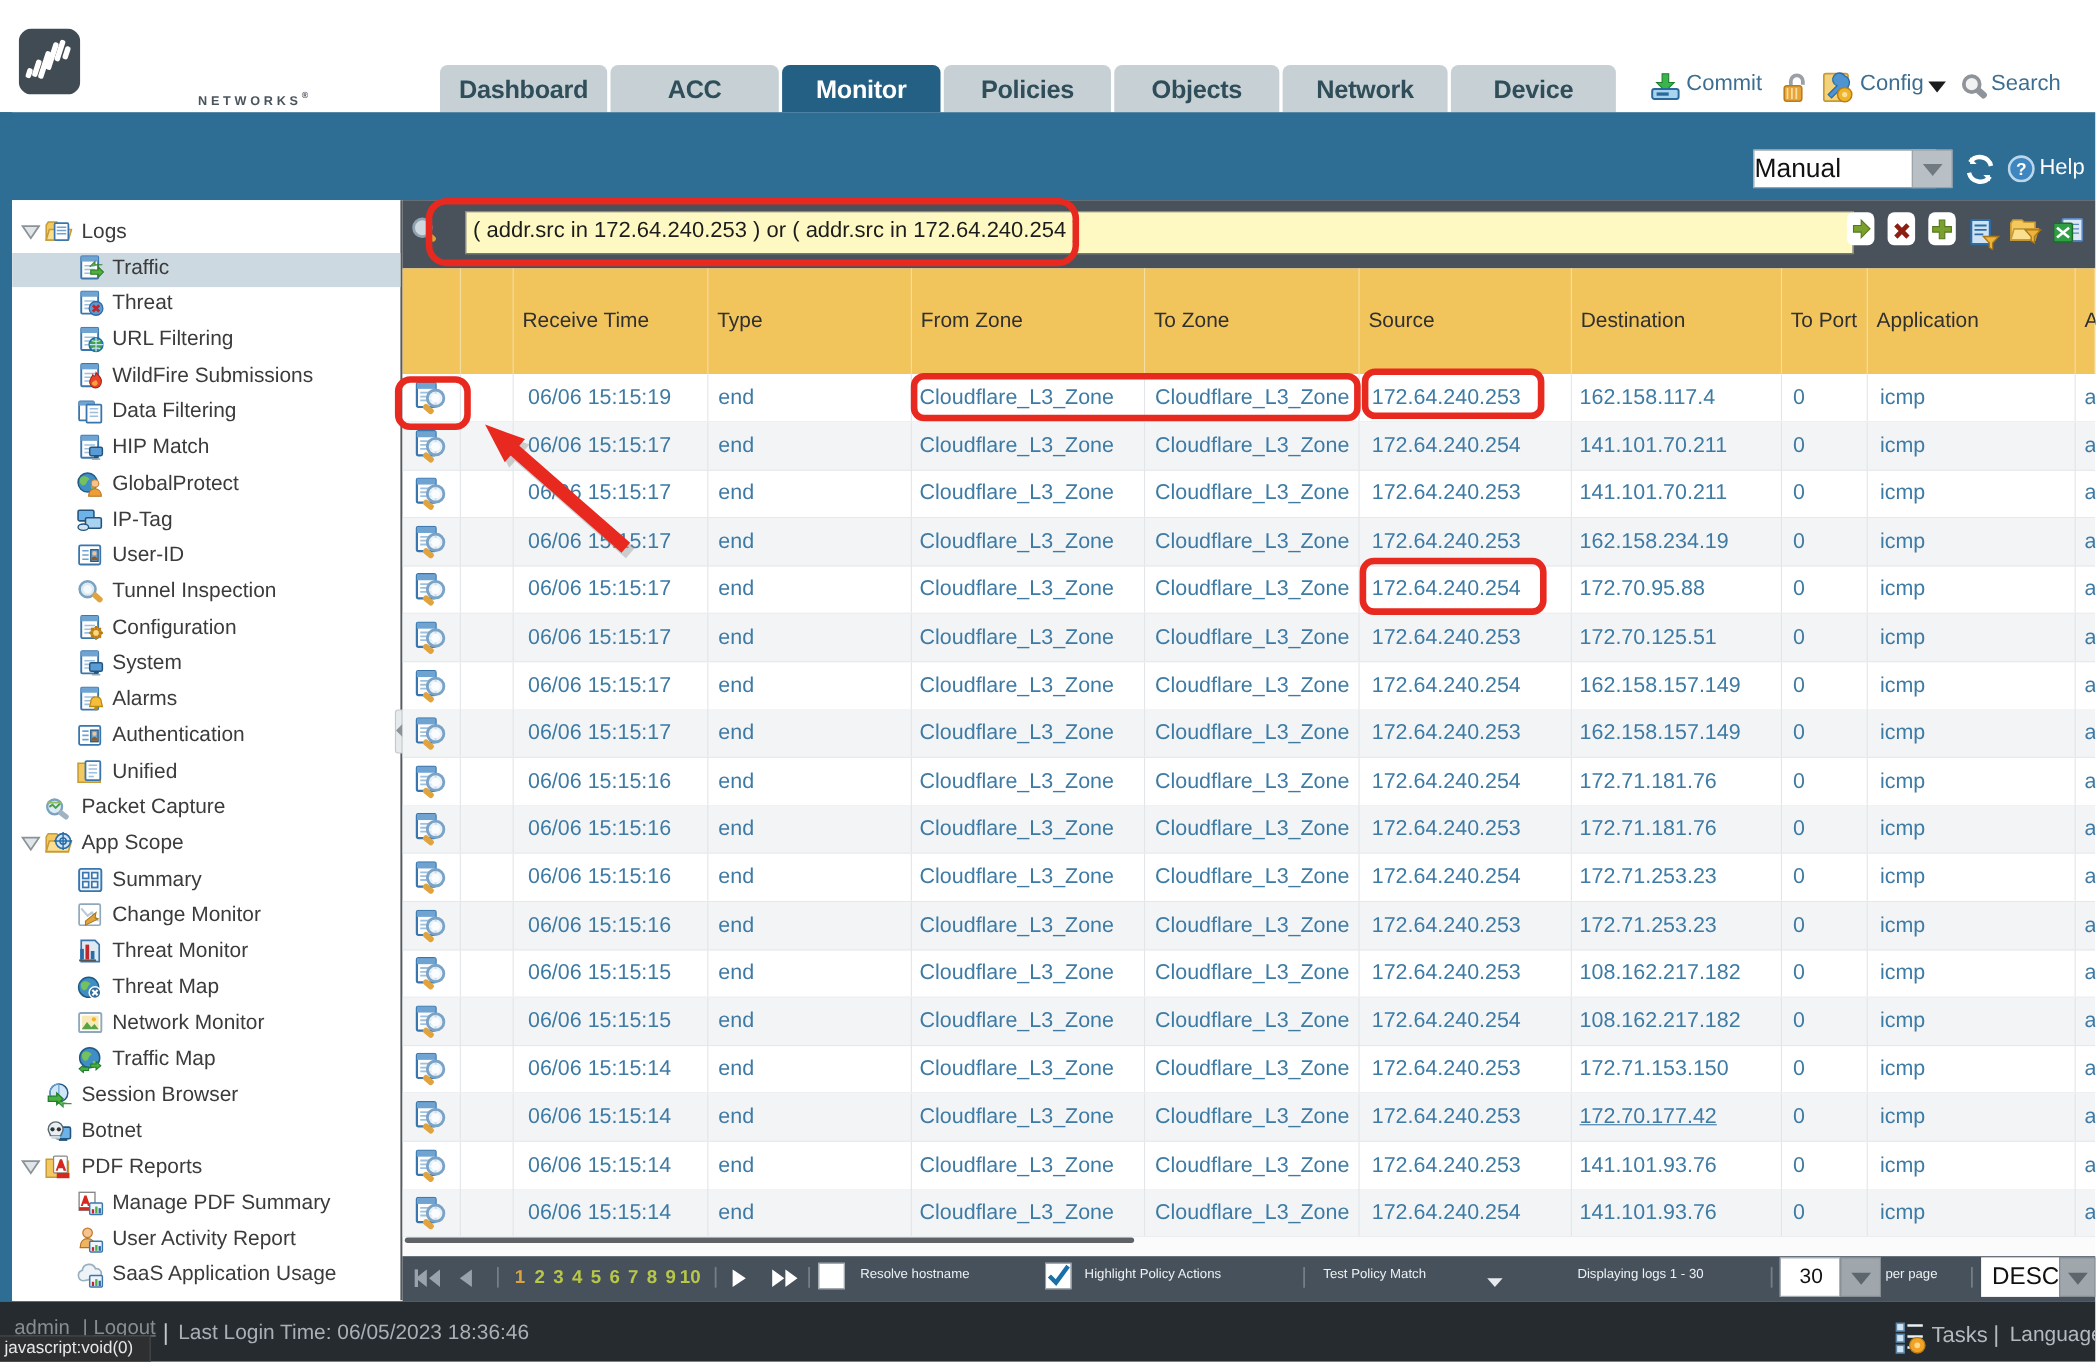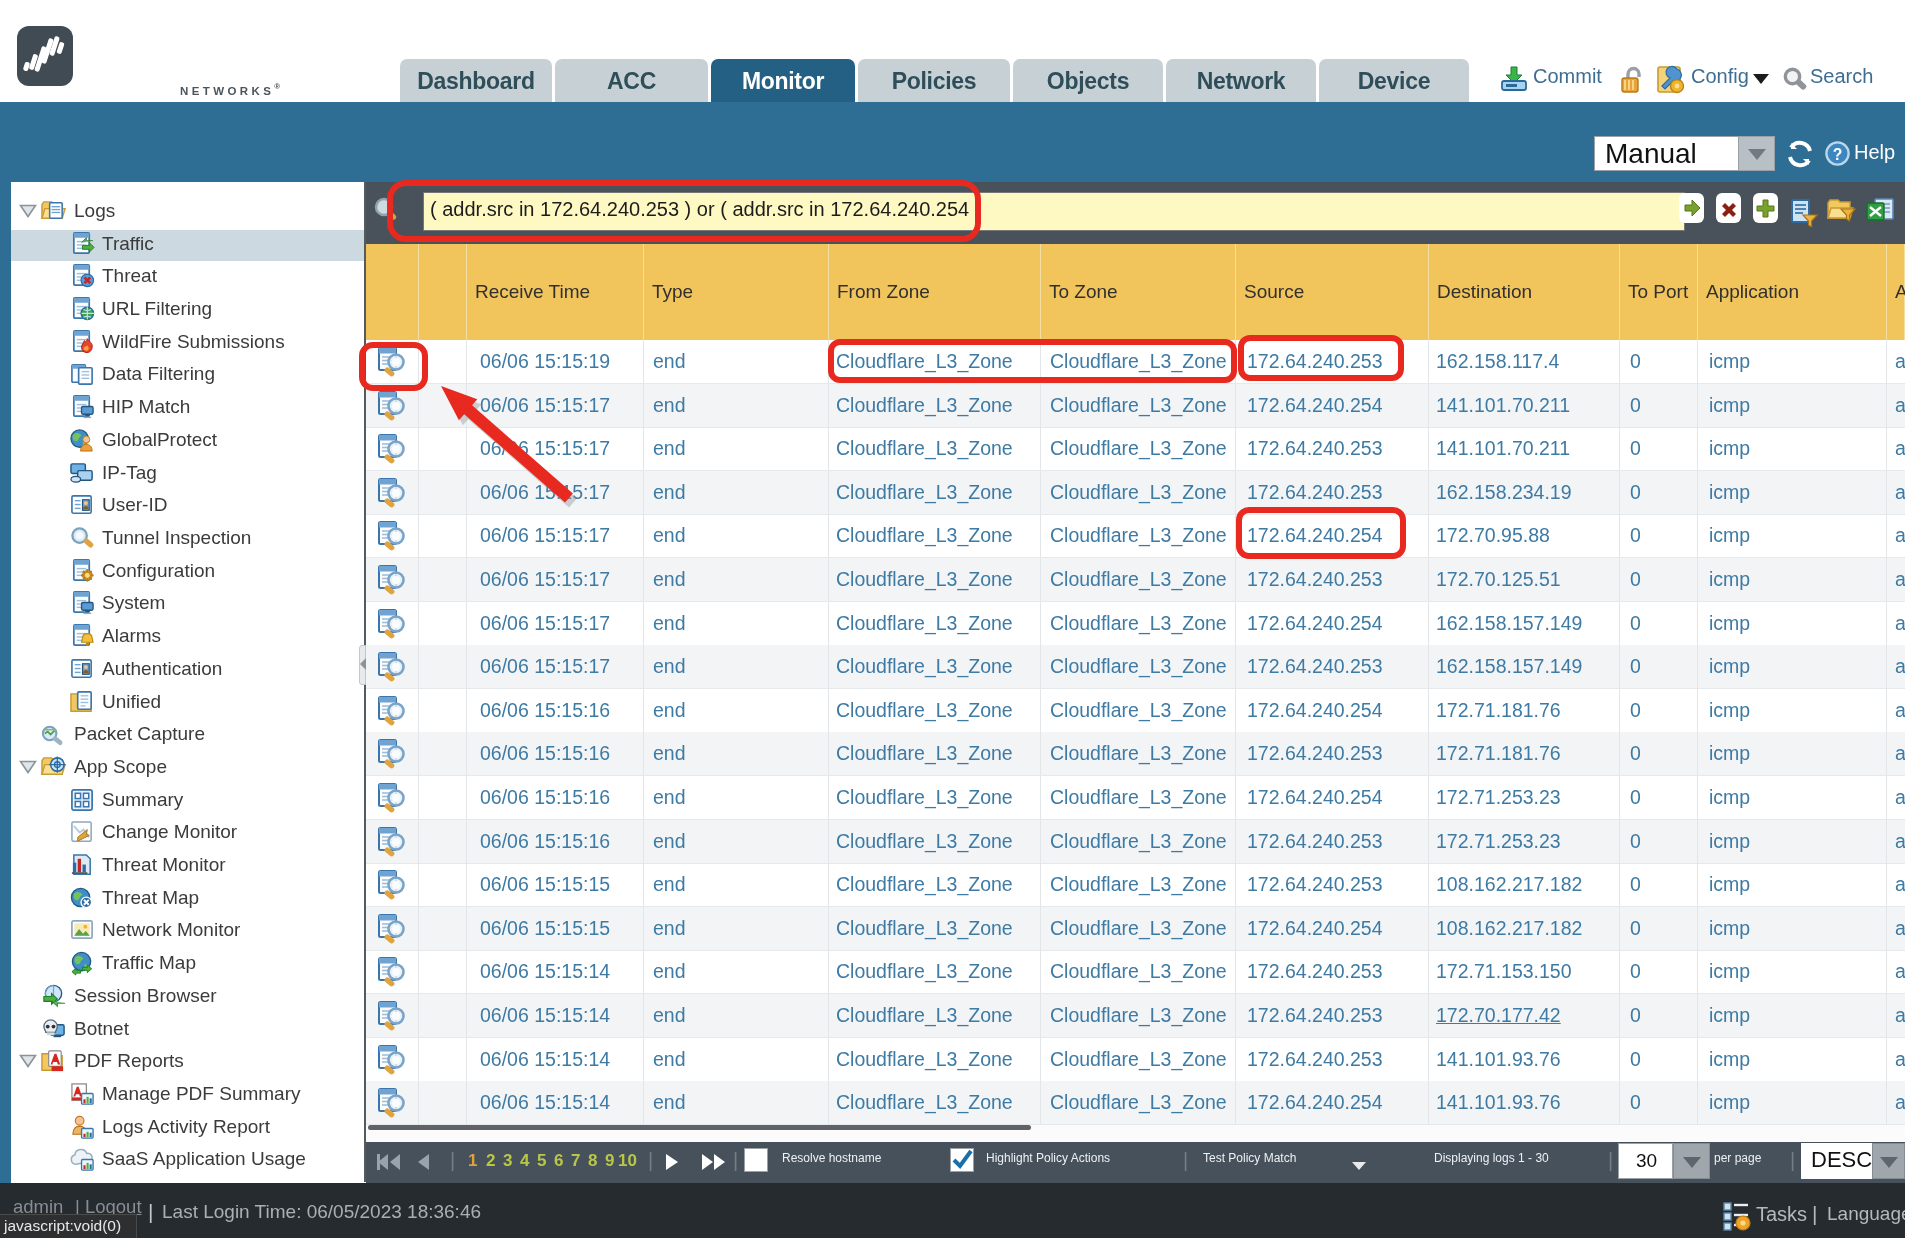--- a/index.html
+++ b/index.html
@@ -11,21 +11,21 @@
   #tophdr { left:0; top:0; width:1905px; height:102px; background:#fff; }
   #logoword { left:85px; top:22px; font-size:57px; letter-spacing:-2.5px; color:#414a54; font-weight:500;}
   #logonet { left:180px; top:82px; font-size:11.5px; letter-spacing:3.4px; color:#4a545d; font-weight:bold; }
   .tab { position:absolute; top:59px; height:43px; background:#c7d1d5; border-radius:7px 7px 0 0;
          text-align:center; font-size:23px; font-weight:bold; color:#2f4e5a; line-height:44px; width:150px; letter-spacing:-0.3px;}
   .tab.active { background:#236083; color:#fff; }
   .hdrlink { position:absolute; top:65px; font-size:20px; color:#3d6e91; }
 
   
   #tealband { left:0; top:102px; width:1905px; height:80px; background:#2e6d94; }
-  #manualbox { left:1594px; top:136px; width:166px; height:35px; background:#fff; border:1px solid #9aa2a8; font-size:28px; color:#111; line-height:33px; padding-left:10px; }
+  #manualbox { left:1594px; top:136px; width:166px; height:35px; background:#fff; border:1px solid #9aa2a8; font-size:24px; color:#111; line-height:33px; }
   #manualarrow { left:1738px; top:136px; width:37px; height:35px; background:#b9c0c5; border:1px solid #9aa2a8; }
   .selcaret { position:absolute; width:0; height:0; border-left:9px solid transparent; border-right:9px solid transparent; border-top:11px solid #707a80; }
   #helptxt { left:1854px; top:141px; font-size:20px; color:#fff; position:absolute; }
 
   
   #leftteal { left:0; top:102px; width:11px; height:1081px; background:#2e6d94; }
   #sidebar { left:11px; top:182px; width:355px; height:1000px; background:#fff; border-right:2px solid #555a5e; overflow:hidden; }
   .trow { position:absolute; left:0; width:355px; height:31px; }
   .trow.sel { background:#cdd9e1; }
   .tlabel { position:absolute; font-size:19px; color:#3b3b3b; top:3px; white-space:nowrap; }
@@ -476,21 +476,21 @@
       </div>
     <div class="trow" style="top:931px;">
         <svg class="tic" style="left:59px;" viewBox="0 0 26 26">
           <circle cx="10" cy="6" r="4.5" fill="#f6c28f" stroke="#c07d2c" stroke-width="1.2"></circle>
           <path d="M3 20 c0 -6 3.5 -8.5 7 -8.5 s7 2.5 7 8.5 z" fill="#efb463" stroke="#b5721a" stroke-width="1.2"></path>
           <rect x="12" y="14" width="12" height="10" rx="1" fill="#eef4f9" stroke="#3a76ad" stroke-width="1.4"></rect>
           <rect x="14" y="19.5" width="2.2" height="3.5" fill="#c0272d"></rect>
           <rect x="17.2" y="17.5" width="2.2" height="5.5" fill="#4caf3e"></rect>
           <rect x="20.4" y="18.5" width="2.2" height="4.5" fill="#2b6ca6"></rect>
         </svg>
-        <div class="tlabel" style="left:91px;">Logs Activity Report</div>
+        <div class="tlabel" style="left:91px;">User Activity Report</div>
       </div>
     <div class="trow" style="top:963px;">
         <svg class="tic" style="left:59px;" viewBox="0 0 26 26">
           <path d="M6 18 a5 5 0 0 1 -1 -9.8 a6.5 6.5 0 0 1 12.5 -1.5 a4.5 4.5 0 0 1 2 8.8 z" fill="#eef3f7" stroke="#9ab0c0" stroke-width="1.6"></path>
           <rect x="12" y="13" width="12" height="11" rx="1" fill="#eef4f9" stroke="#3a76ad" stroke-width="1.4"></rect>
           <rect x="14" y="19" width="2.2" height="4" fill="#c0272d"></rect>
           <rect x="17.2" y="16.5" width="2.2" height="6.5" fill="#4caf3e"></rect>
           <rect x="20.4" y="18" width="2.2" height="5" fill="#2b6ca6"></rect>
         </svg>
         <div class="tlabel" style="left:91px;">SaaS Application Usage</div>

